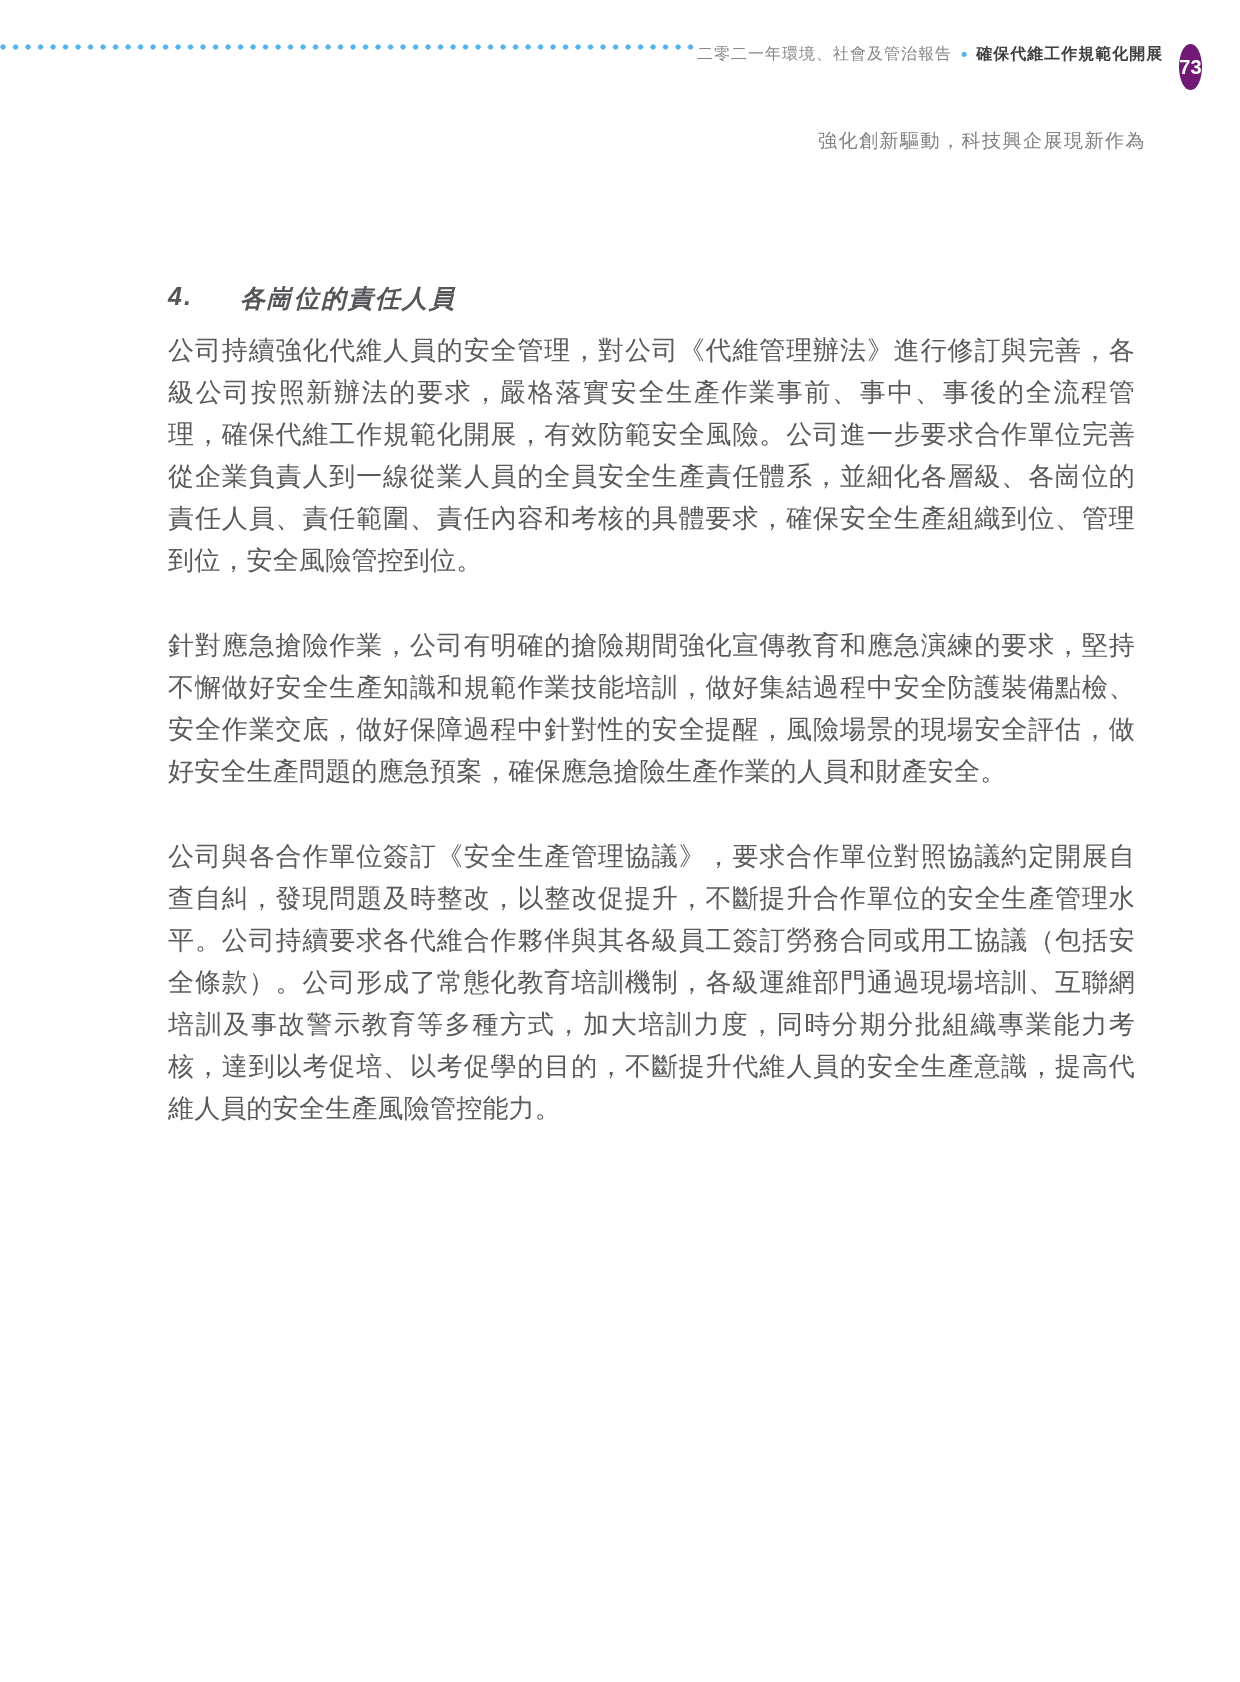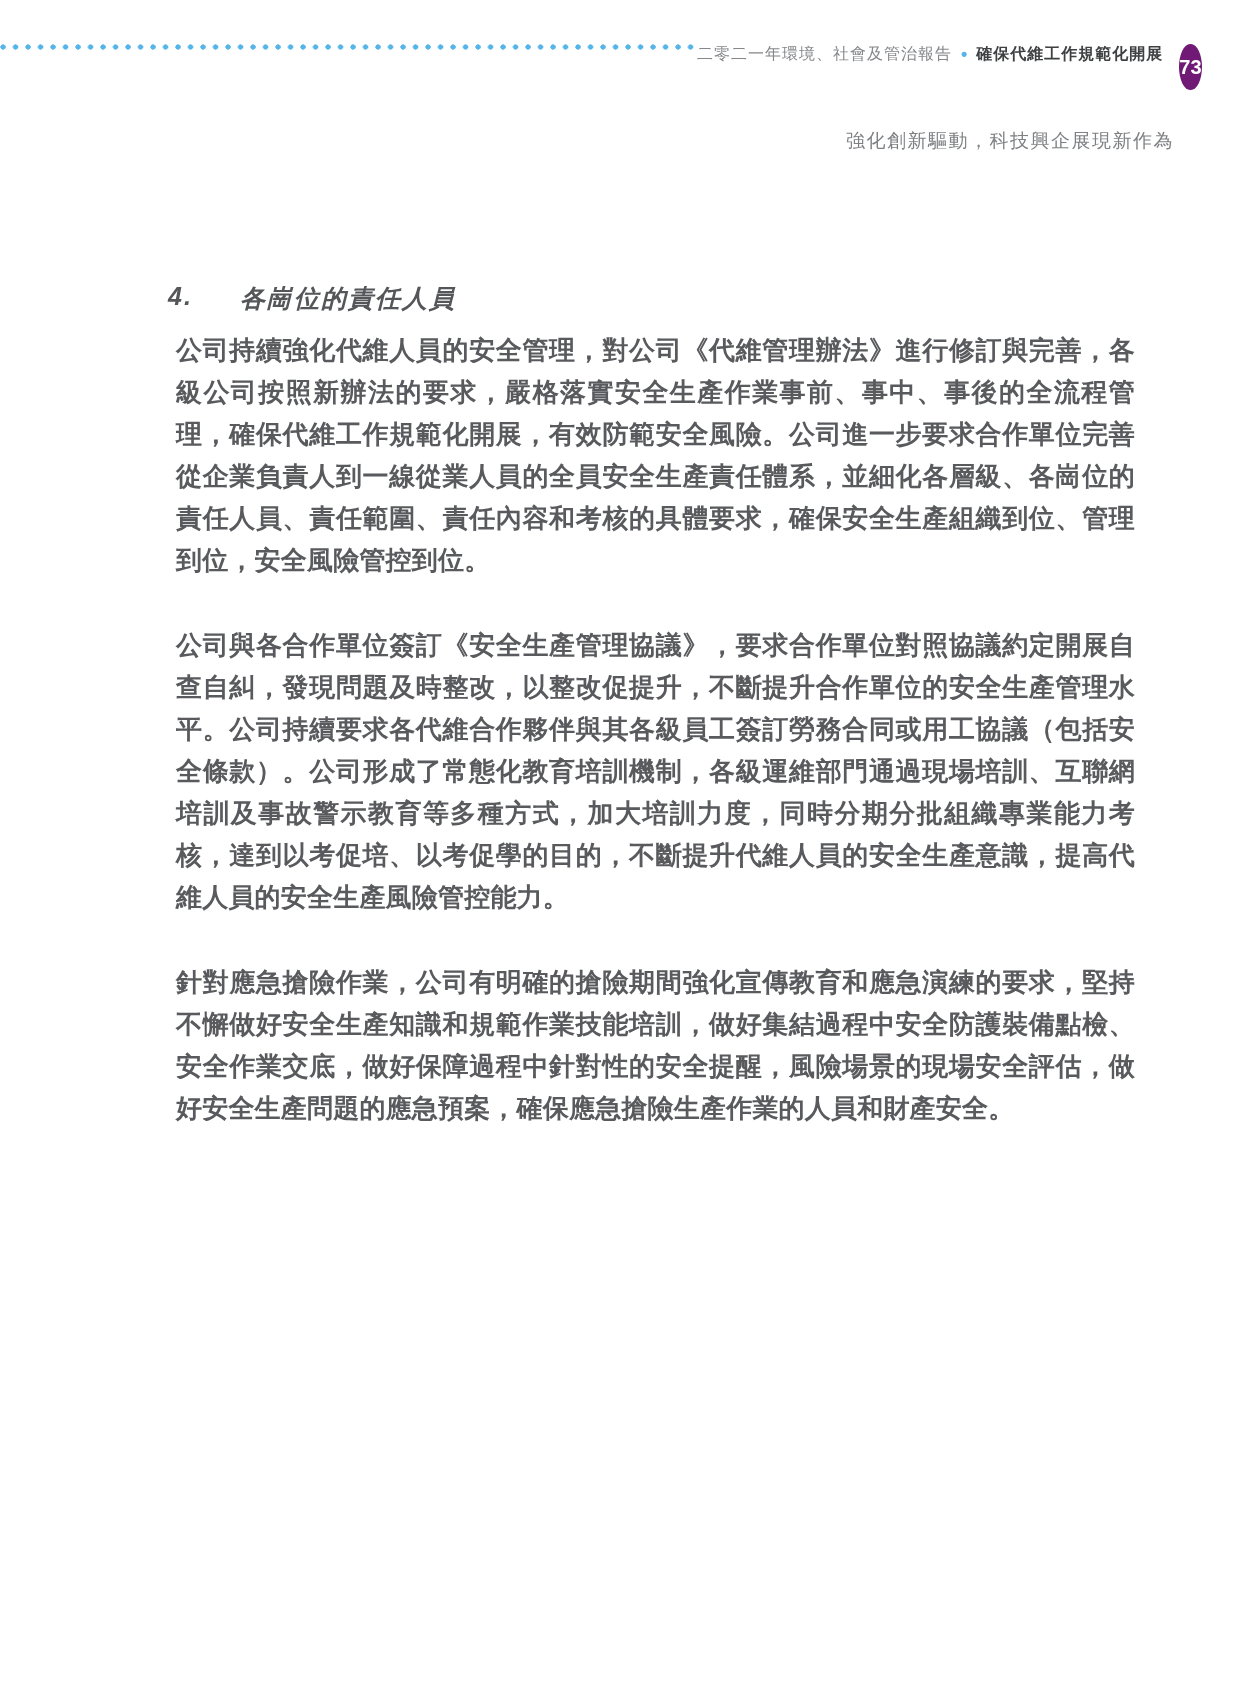--- a/index.html
+++ b/index.html
@@ -70,21 +70,21 @@
     justify-content: center;
   }
 
   
   .banner {
     position: absolute;
     top: 128px;
     left: 0;
     width: 1240px;
     text-align: right;
-    padding-right: 66px;
+    padding-right: 94px;
     box-sizing: border-box;
     font-size: 19px;
     color: #7e8083;
     letter-spacing: 1.5px;
     font-weight: 500;
   }
 
   
   .content {
     position: absolute;
@@ -99,27 +99,26 @@
     font-weight: bold;
     font-style: italic;
     color: #55565a;
     letter-spacing: 2px;
   }
   .section-heading .num {
     width: 72px;
     flex: 0 0 72px;
   }
   .body-paragraph {
-    margin: 0 0 43px 8px;
+    margin: 0 0 43px 0;
     font-size: 26px;
     line-height: 42px;
     color: #595a5d;
     text-align: justify;
     letter-spacing: 0.2px;
-    font-weight: bold;
   }
 </style>
 </head>
 <body>
 
 <div class="page">
 
   <div class="header">
     <div class="dots"></div>
     <div class="header-text">
@@ -131,17 +130,17 @@
   </div>
 
   <div class="banner">強化創新驅動，科技興企展現新作為</div>
 
   <div class="content">
     <h2 class="section-heading">
       <span class="num">4.</span>
       <span class="title">各崗位的責任人員</span>
     </h2>
     <p class="body-paragraph">公司持續強化代維人員的安全管理，對公司《代維管理辦法》進行修訂與完善，各級公司按照新辦法的要求，嚴格落實安全生產作業事前、事中、事後的全流程管理，確保代維工作規範化開展，有效防範安全風險。公司進一步要求合作單位完善從企業負責人到一線從業人員的全員安全生產責任體系，並細化各層級、各崗位的責任人員、責任範圍、責任內容和考核的具體要求，確保安全生產組織到位、管理到位，安全風險管控到位。</p>
+    <p class="body-paragraph">針對應急搶險作業，公司有明確的搶險期間強化宣傳教育和應急演練的要求，堅持不懈做好安全生產知識和規範作業技能培訓，做好集結過程中安全防護裝備點檢、安全作業交底，做好保障過程中針對性的安全提醒，風險場景的現場安全評估，做好安全生產問題的應急預案，確保應急搶險生產作業的人員和財產安全。</p>
     <p class="body-paragraph">公司與各合作單位簽訂《安全生產管理協議》，要求合作單位對照協議約定開展自查自糾，發現問題及時整改，以整改促提升，不斷提升合作單位的安全生產管理水平。公司持續要求各代維合作夥伴與其各級員工簽訂勞務合同或用工協議（包括安全條款）。公司形成了常態化教育培訓機制，各級運維部門通過現場培訓、互聯網培訓及事故警示教育等多種方式，加大培訓力度，同時分期分批組織專業能力考核，達到以考促培、以考促學的目的，不斷提升代維人員的安全生產意識，提高代維人員的安全生產風險管控能力。</p>
-    <p class="body-paragraph">針對應急搶險作業，公司有明確的搶險期間強化宣傳教育和應急演練的要求，堅持不懈做好安全生產知識和規範作業技能培訓，做好集結過程中安全防護裝備點檢、安全作業交底，做好保障過程中針對性的安全提醒，風險場景的現場安全評估，做好安全生產問題的應急預案，確保應急搶險生產作業的人員和財產安全。</p>
   </div>
 
 </div>
 
 </body></html>

